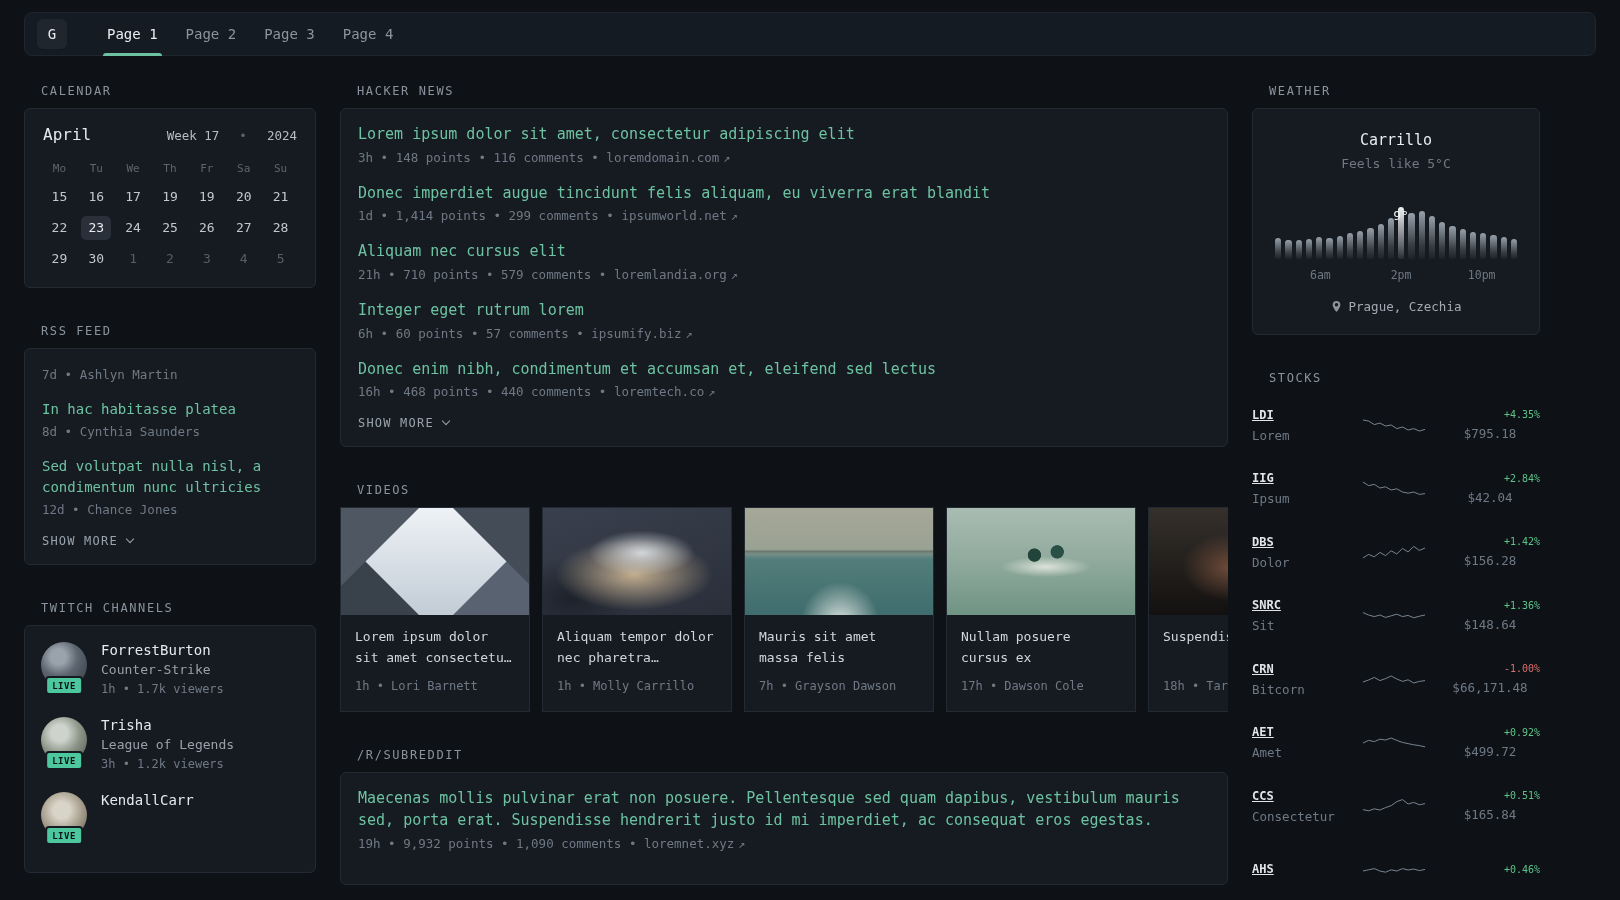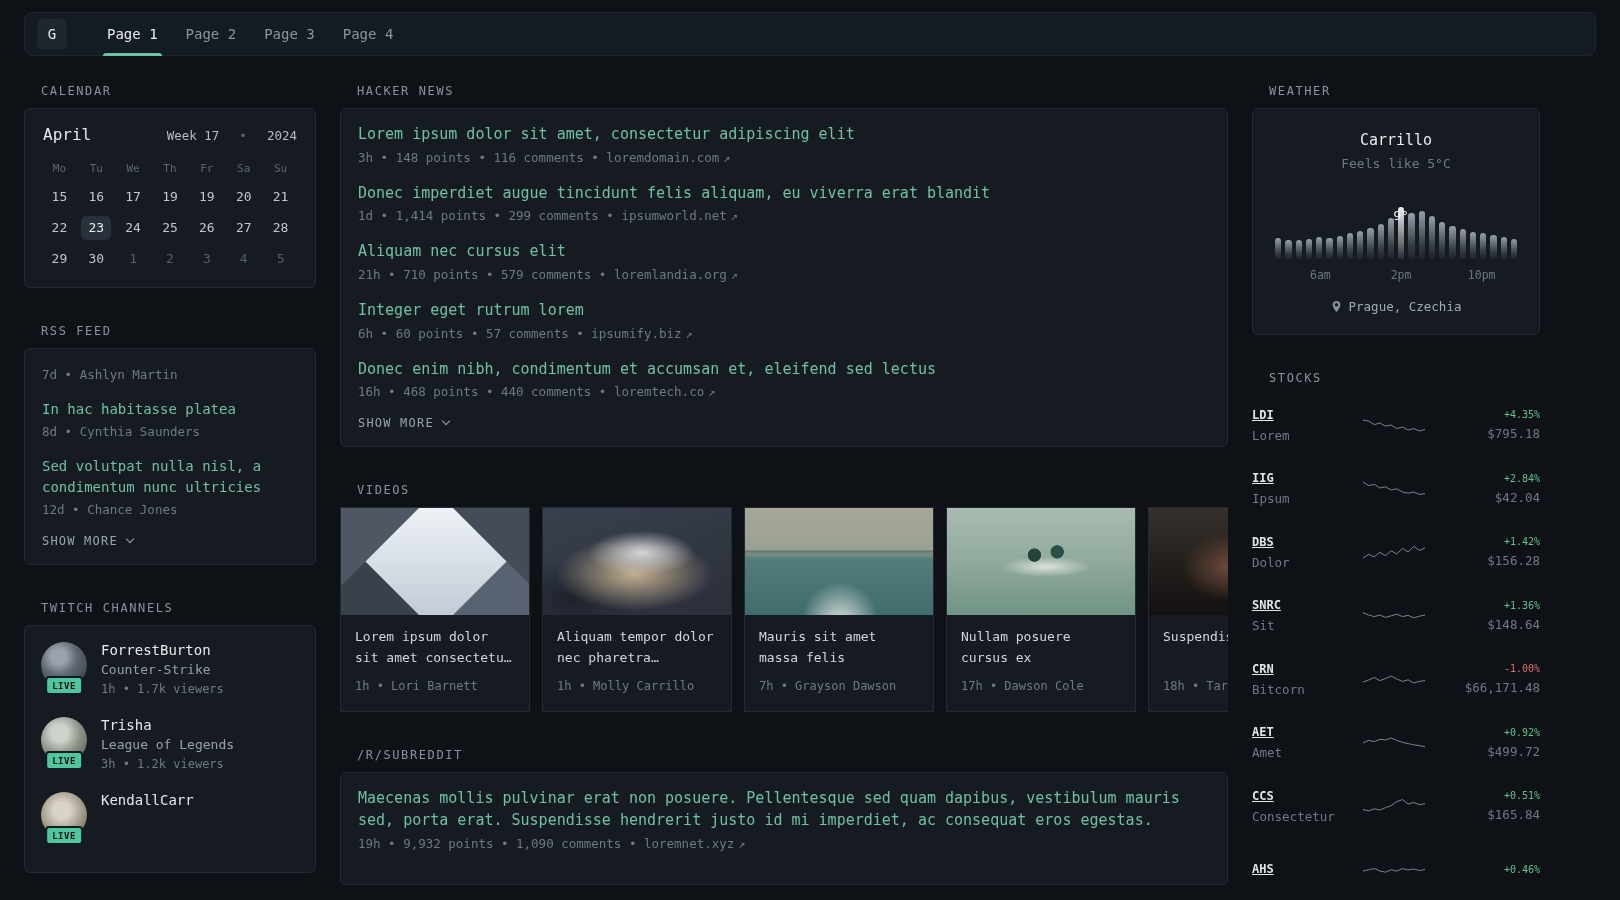--- a/index.html
+++ b/index.html
@@ -148,21 +148,21 @@
   .stock-row{display:flex;align-items:center;justify-content:space-between;height:63.5px;}
   .s-left{width:96px;}
   .s-sym{font-size:12px;font-weight:700;color:#e2e6ea;text-decoration:underline;}
   .s-left .meta{margin-top:4px;}
   .spark{flex:0 0 64px;}
   .spark polyline{stroke:#79838f;stroke-width:1;fill:none;}
   .s-right{width:100px;text-align:right;}
   .s-change{font-size:10px;text-align:right;}
   .s-change.up{color:var(--green);}
   .s-change.down{color:var(--red);}
-  .s-right .meta{margin-top:4px;}
+  .s-right .meta{margin-top:4px;text-align:center;}
 </style>
 </head>
 <body>
 
 <header class="topbar">
   <div class="logo">G</div>
   <nav class="tabs">
 
   <a class="tab active">Page 1</a>
       <a class="tab">Page 2</a>

